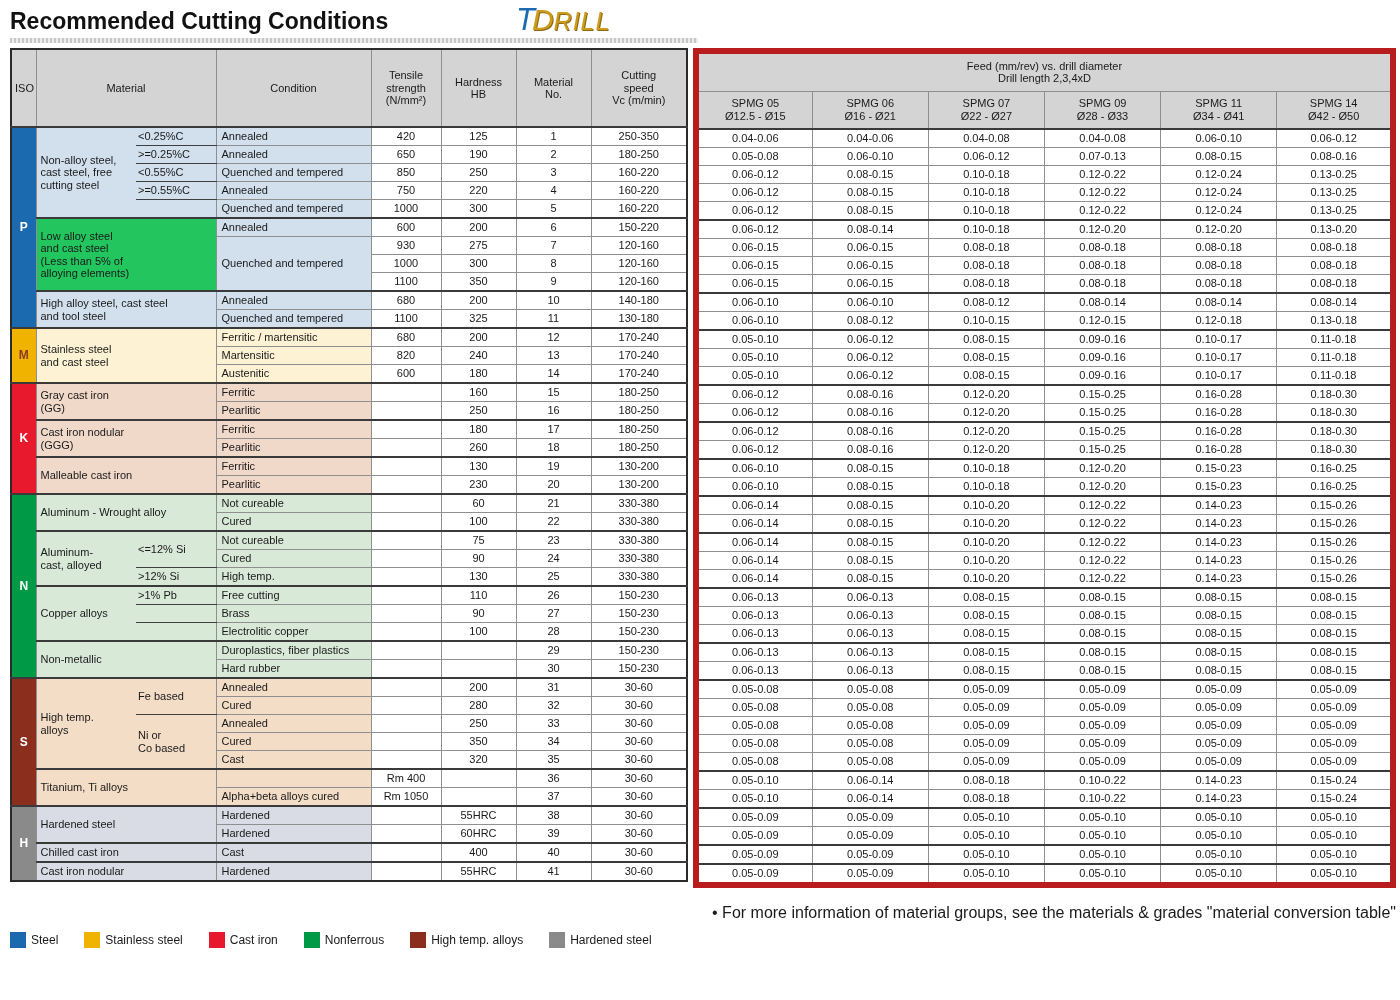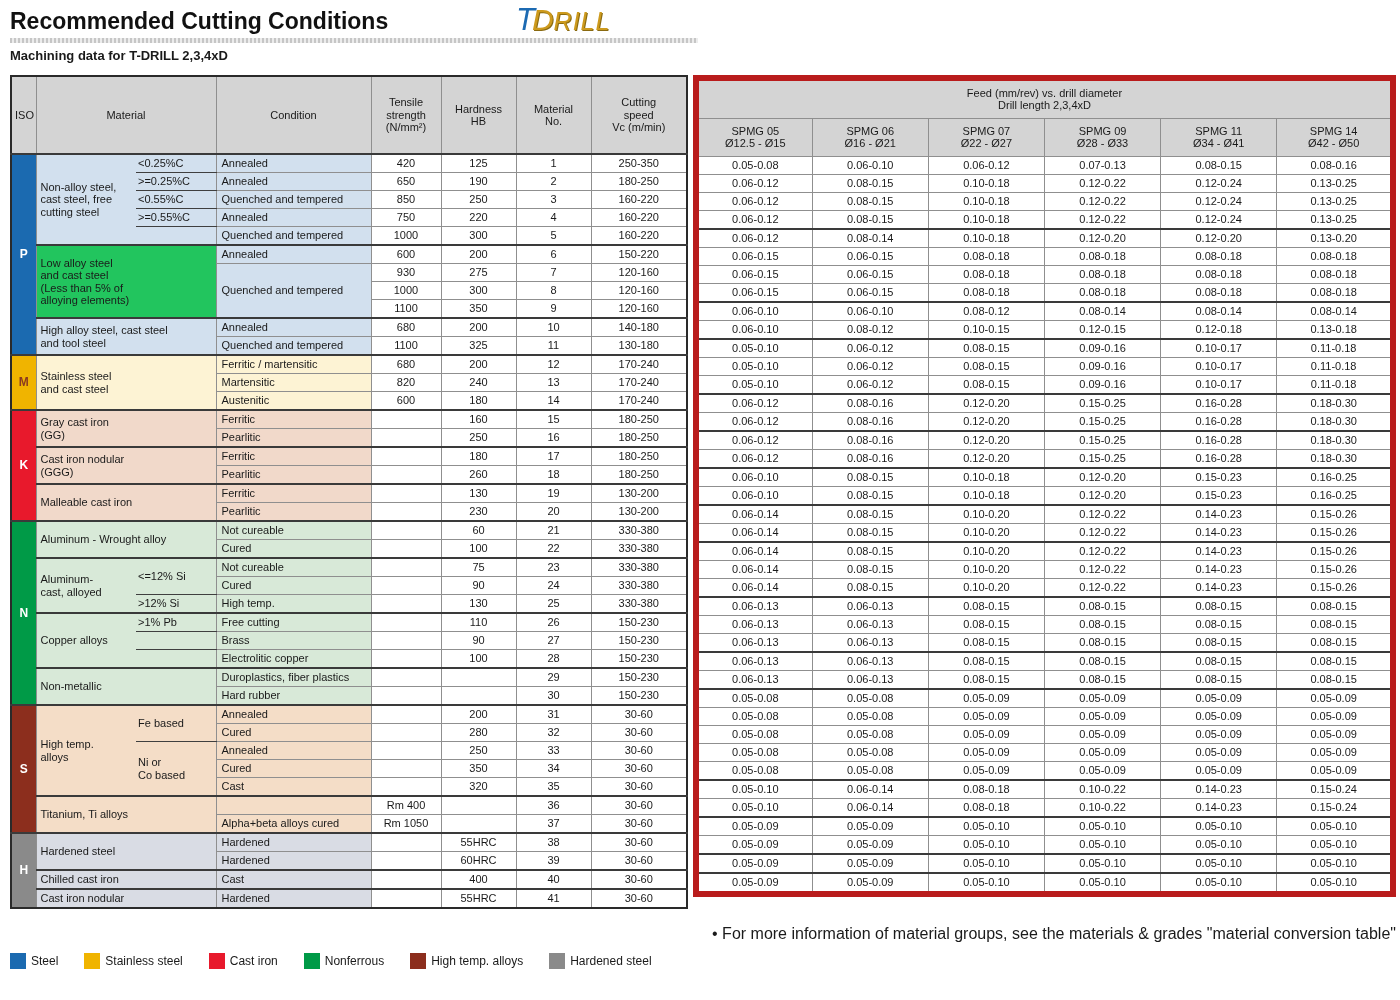--- a/index.html
+++ b/index.html
@@ -37,21 +37,20 @@
   .swatch{width:16px;height:16px;display:inline-block;}
   .swatch.checker{background-image:repeating-linear-gradient(45deg,rgba(0,0,0,.18) 0 2px,rgba(255,255,255,.12) 2px 4px);}
 </style>
 </head>
 <body>
 
 <div class="wrap">
   <div class="page-title">Recommended Cutting Conditions</div>
   <div class="logo"><span class="logo-t">T</span><span class="logo-d">D</span><span class="logo-rill">RILL</span></div>
   <div class="dotline"></div>
-  <div class="page-subtitle">Machining data for T-DRILL 2,3,4xD</div>
 
   <div class="tables">
     <table class="lt">
       <colgroup>
         <col style="width:25px">
           <col style="width:100px">
           <col style="width:80px">
         <col style="width:155px">
           <col style="width:70px">
           <col style="width:75px">
@@ -425,20 +424,28 @@
 Ø22 - Ø27</th>
             <th>SPMG 09
 Ø28 - Ø33</th>
             <th>SPMG 11
 Ø34 - Ø41</th>
             <th>SPMG 14
 Ø42 - Ø50</th>
           </tr>
       </thead>
       <tbody id="right-tbody">
+          <tr class="ms">
+            <td>0.04-0.06</td>
+            <td>0.04-0.06</td>
+            <td>0.04-0.08</td>
+            <td>0.04-0.08</td>
+            <td>0.06-0.10</td>
+            <td>0.06-0.12</td>
+          </tr>
           <tr>
             <td>0.05-0.08</td>
             <td>0.06-0.10</td>
             <td>0.06-0.12</td>
             <td>0.07-0.13</td>
             <td>0.08-0.15</td>
             <td>0.08-0.16</td>
           </tr>
           <tr>
             <td>0.06-0.12</td>

